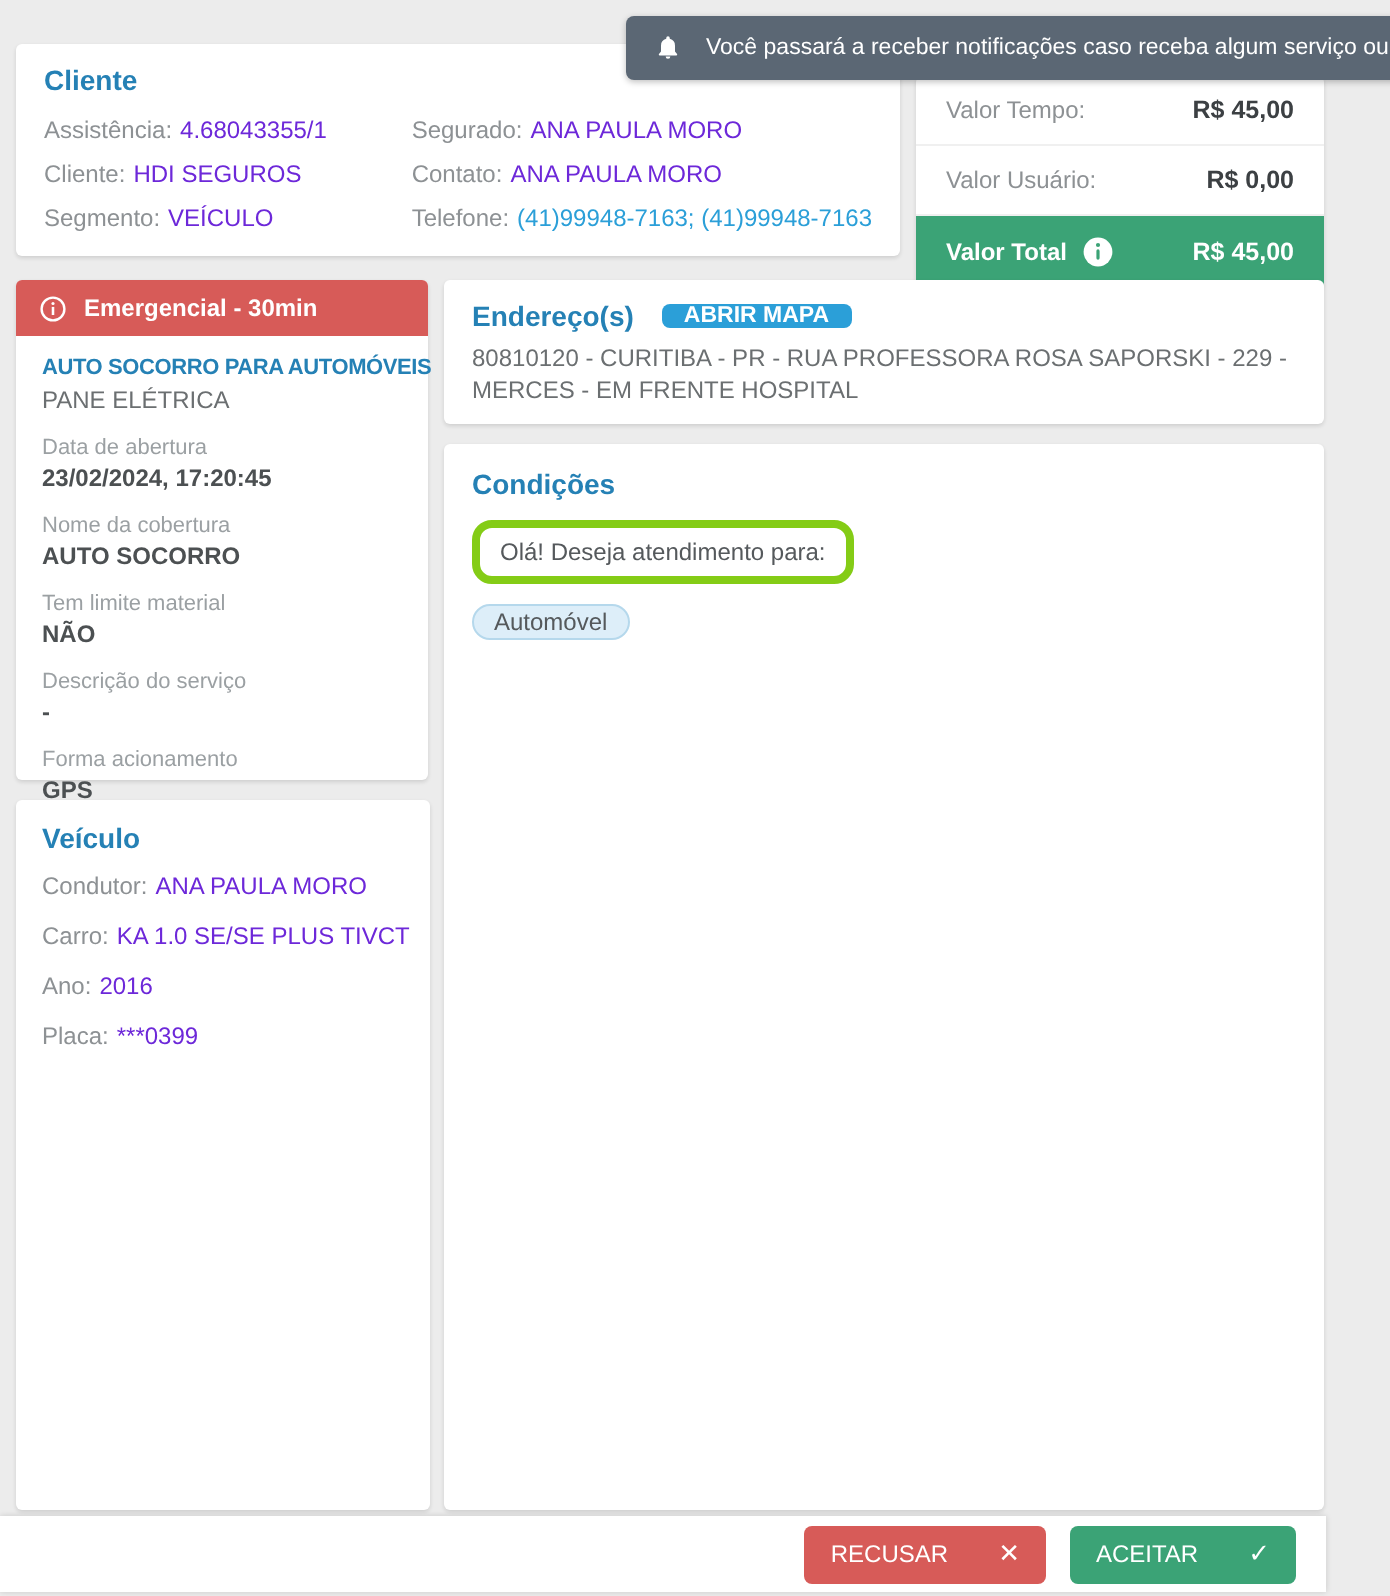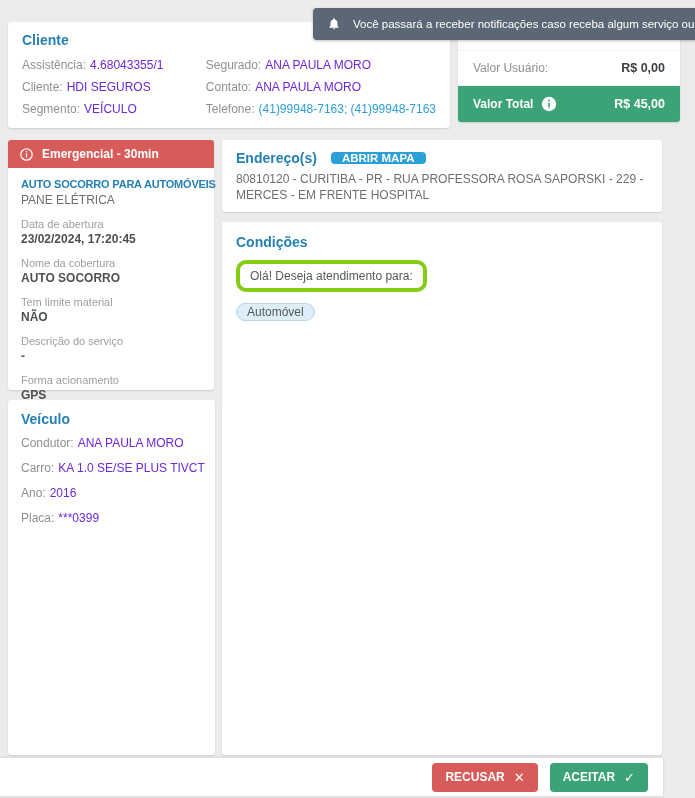--- a/index.html
+++ b/index.html
@@ -19,21 +19,21 @@
   .client-card { left:8px; top:22px; width:442px; height:106px; padding:10px 14px; }
   .cols { display:flex; margin-top:6px; }
   .col1 { width:226px; }
   .col2 { flex:1; }
   .line { font-size:12px; line-height:22px; white-space:nowrap; }
   .lbl { color:#8d9194; margin-right:4px; }
   .val { color:#6d28d9; }
   .link { color:#2b9fd8; text-decoration:none; }
 
   
-  .values-card { left:458px; top:16px; width:222px; height:106px; overflow:hidden; }
+  .values-card { left:458px; top:38px; width:204px; height:106px; overflow:hidden; }
   .vrow { height:35px; display:flex; align-items:center; justify-content:space-between; padding:0 15px;
           font-size:12px; color:#8d9194; border-bottom:1px solid #f0f0f0; }
   .amount { color:#3c4043; font-weight:bold; font-size:12.5px; }
   .vrow.total { background:#3ba376; border:none; height:36px; }
   .total-left { display:flex; align-items:center; gap:8px; color:#fff; font-weight:bold; font-size:12px; }
   .vrow.total .amount { color:#fff; }
 
   
   .service-card { left:8px; top:140px; width:206px; height:250px; }
   .service-header { height:28px; background:#d75b58; border-radius:3px 3px 0 0; color:#fff; font-weight:bold;
@@ -62,22 +62,22 @@
   .bubble-row { margin-top:10px; }
   .bubble { display:inline-block; background:#fff; border:4px solid #84cc16; border-radius:10px;
             padding:5px 10px; font-size:12px; color:#55595c; }
   .chip { display:inline-block; background:#ddeef9; border:1px solid #b5d8ec; border-radius:10px;
           padding:1px 10px; font-size:12px; color:#55595c; cursor:pointer; }
 
   
   .footer { position:absolute; left:0; top:758px; width:663px; height:38px; background:#fff;
             box-shadow:0 0 3px rgba(0,0,0,.15); display:flex; align-items:center; justify-content:flex-end;
             gap:12px; padding-right:15px; }
-  .btn { color:#fff; font-weight:bold; font-size:12px; padding:7px 13px; border-radius:4px; border:none;
-         display:flex; align-items:center; gap:9px; cursor:pointer; font-family:inherit; }
+  .btn { color:#fff; font-weight:normal; font-size:12px; padding:7px 13px; border-radius:4px; border:none;
+         display:flex; align-items:center; gap:25px; cursor:pointer; font-family:inherit; }
   .btn-decline { background:#d75b58; }
   .btn-accept { background:#3ba376; }
   .glyph { font-size:13px; font-family:"DejaVu Sans", sans-serif; }
   .icon { display:inline-flex; align-items:center; }
 </style>
 </head>
 <body>
 
 <div class="page">
 

